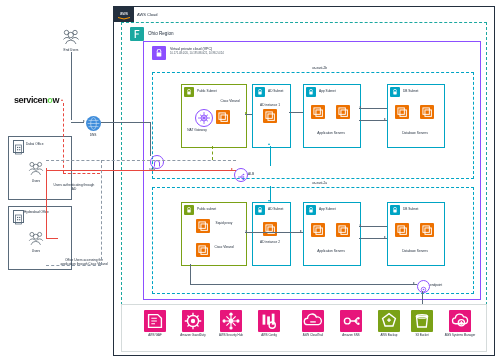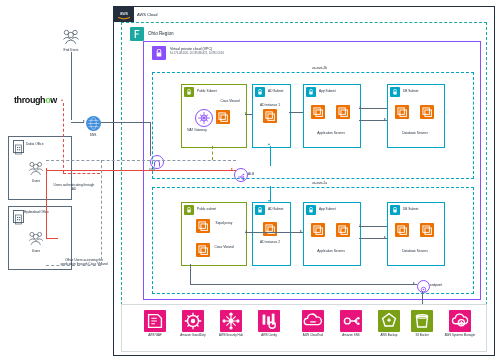--- a/index.html
+++ b/index.html
@@ -307,21 +307,21 @@
     <circle cx="30" cy="8" r="4.4" fill="none" stroke="#4a5763" stroke-width="1.5"></circle>
     <circle cx="21.5" cy="13" r="5.4" fill="none" stroke="#4a5763" stroke-width="1.5"></circle>
     <path d="M7 22a8 8 0 0114 0" fill="none" stroke="#4a5763" stroke-width="1.5"></path>
     <path d="M23 22a8 8 0 0114 0" fill="none" stroke="#4a5763" stroke-width="1.5"></path>
     <path d="M11 31a11 11 0 0121 0" fill="none" stroke="#4a5763" stroke-width="1.5"></path>
   </svg>
 </div>
 <div class="lbl c" style="left:71px;top:48px;">End Users</div>
 
 <div class="servicenow" style="left:14px;top:95px;">
-  <span>through</span><span class="sn-o">o</span><span>w</span>
+  <span>servicen</span><span class="sn-o">o</span><span>w</span>
 </div>
 
 <div class="circicon" style="left:86px;top:116px;width:15px;height:15px;background:#3f8ddb;">
   <svg viewBox="0 0 24 24" style="width:100%;height:100%">
     <circle cx="12" cy="12" r="9.5" fill="#3f8ddb"></circle>
     <ellipse cx="12" cy="12" rx="4.5" ry="9.5" fill="none" stroke="#cfe4f7" stroke-width="1"></ellipse>
     <path d="M2.5 12h19M4 7h16M4 17h16" stroke="#cfe4f7" stroke-width="1"></path>
   </svg>
 </div>
 <div class="lbl c" style="left:93px;top:133px;">DNS</div>

